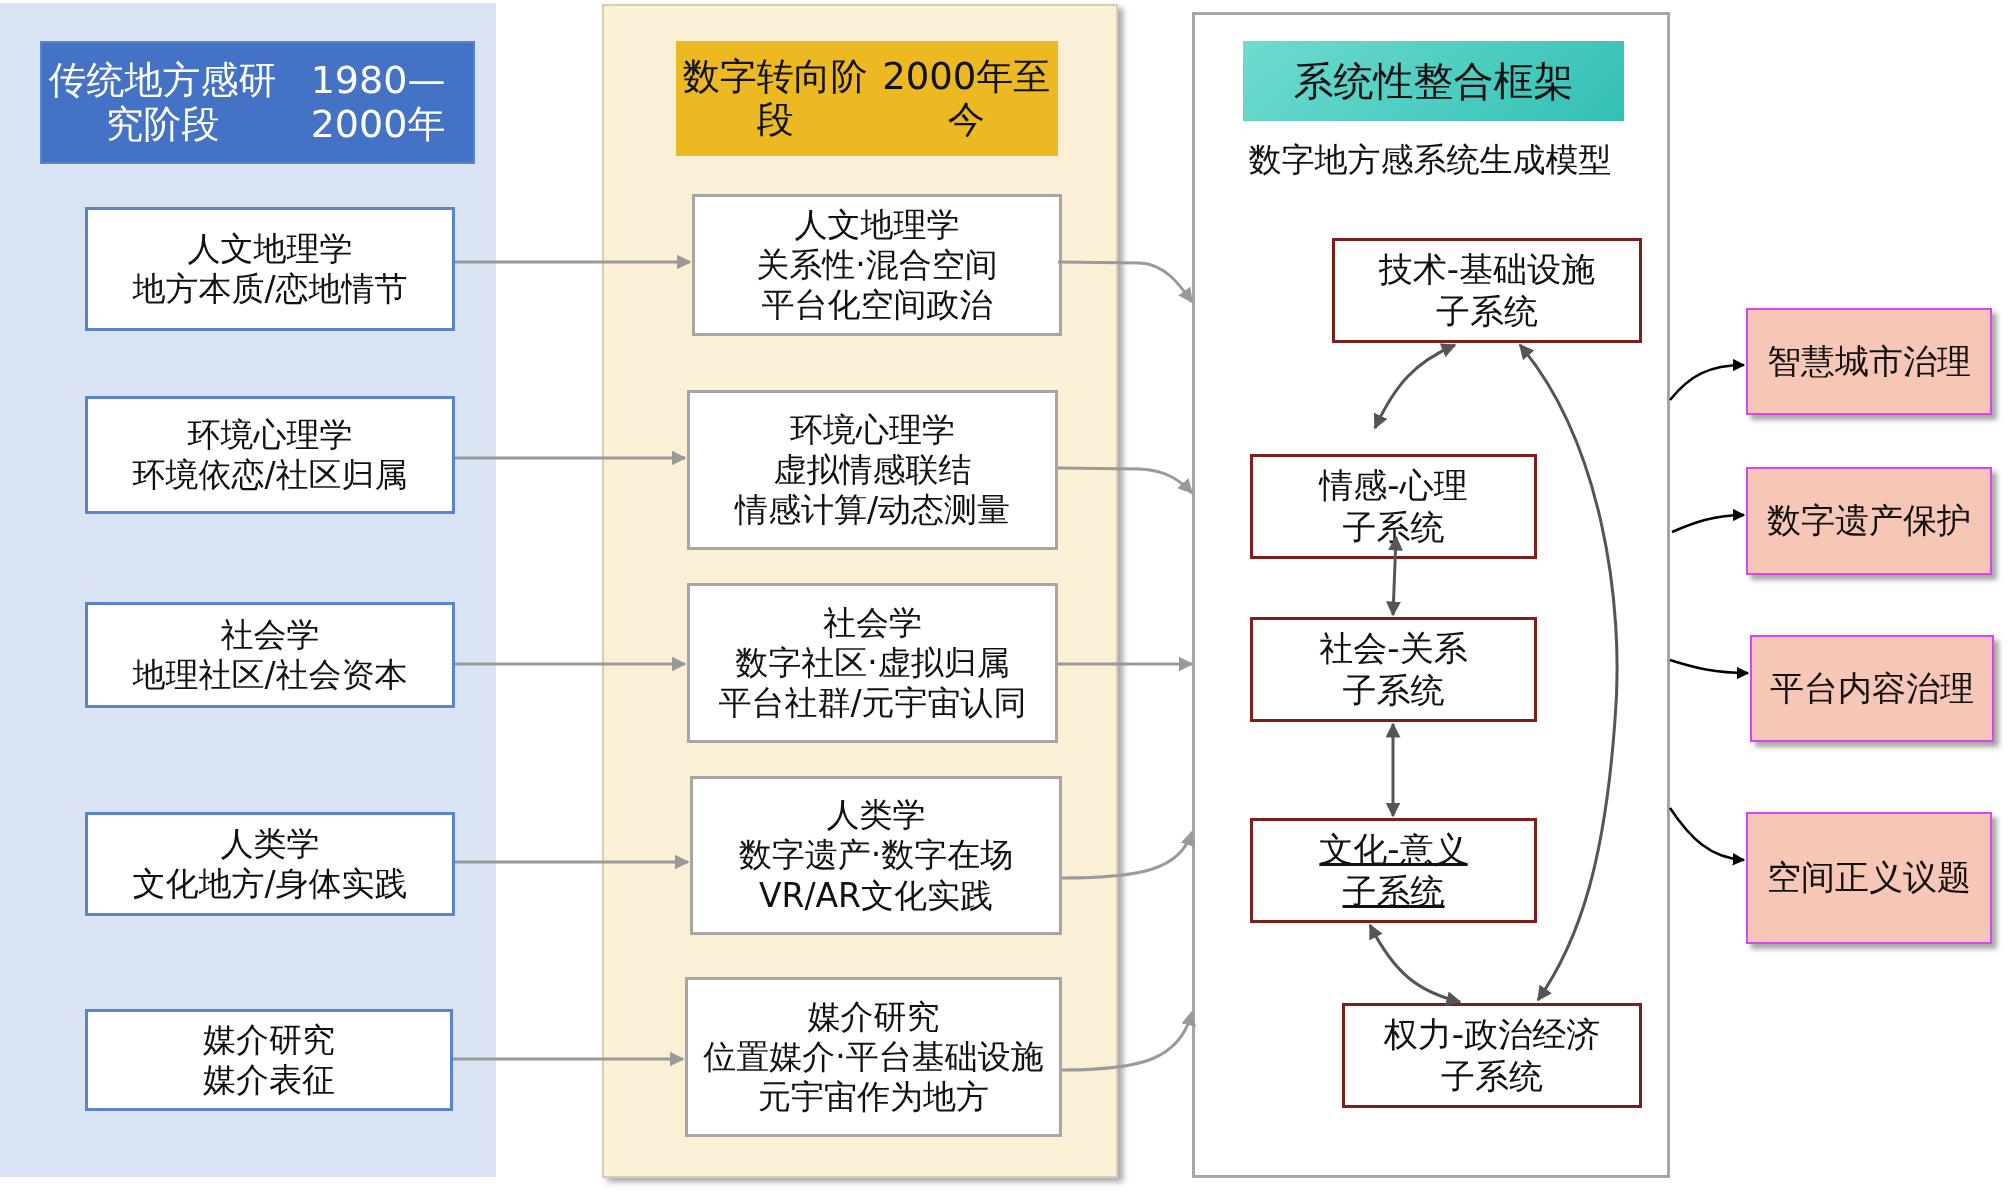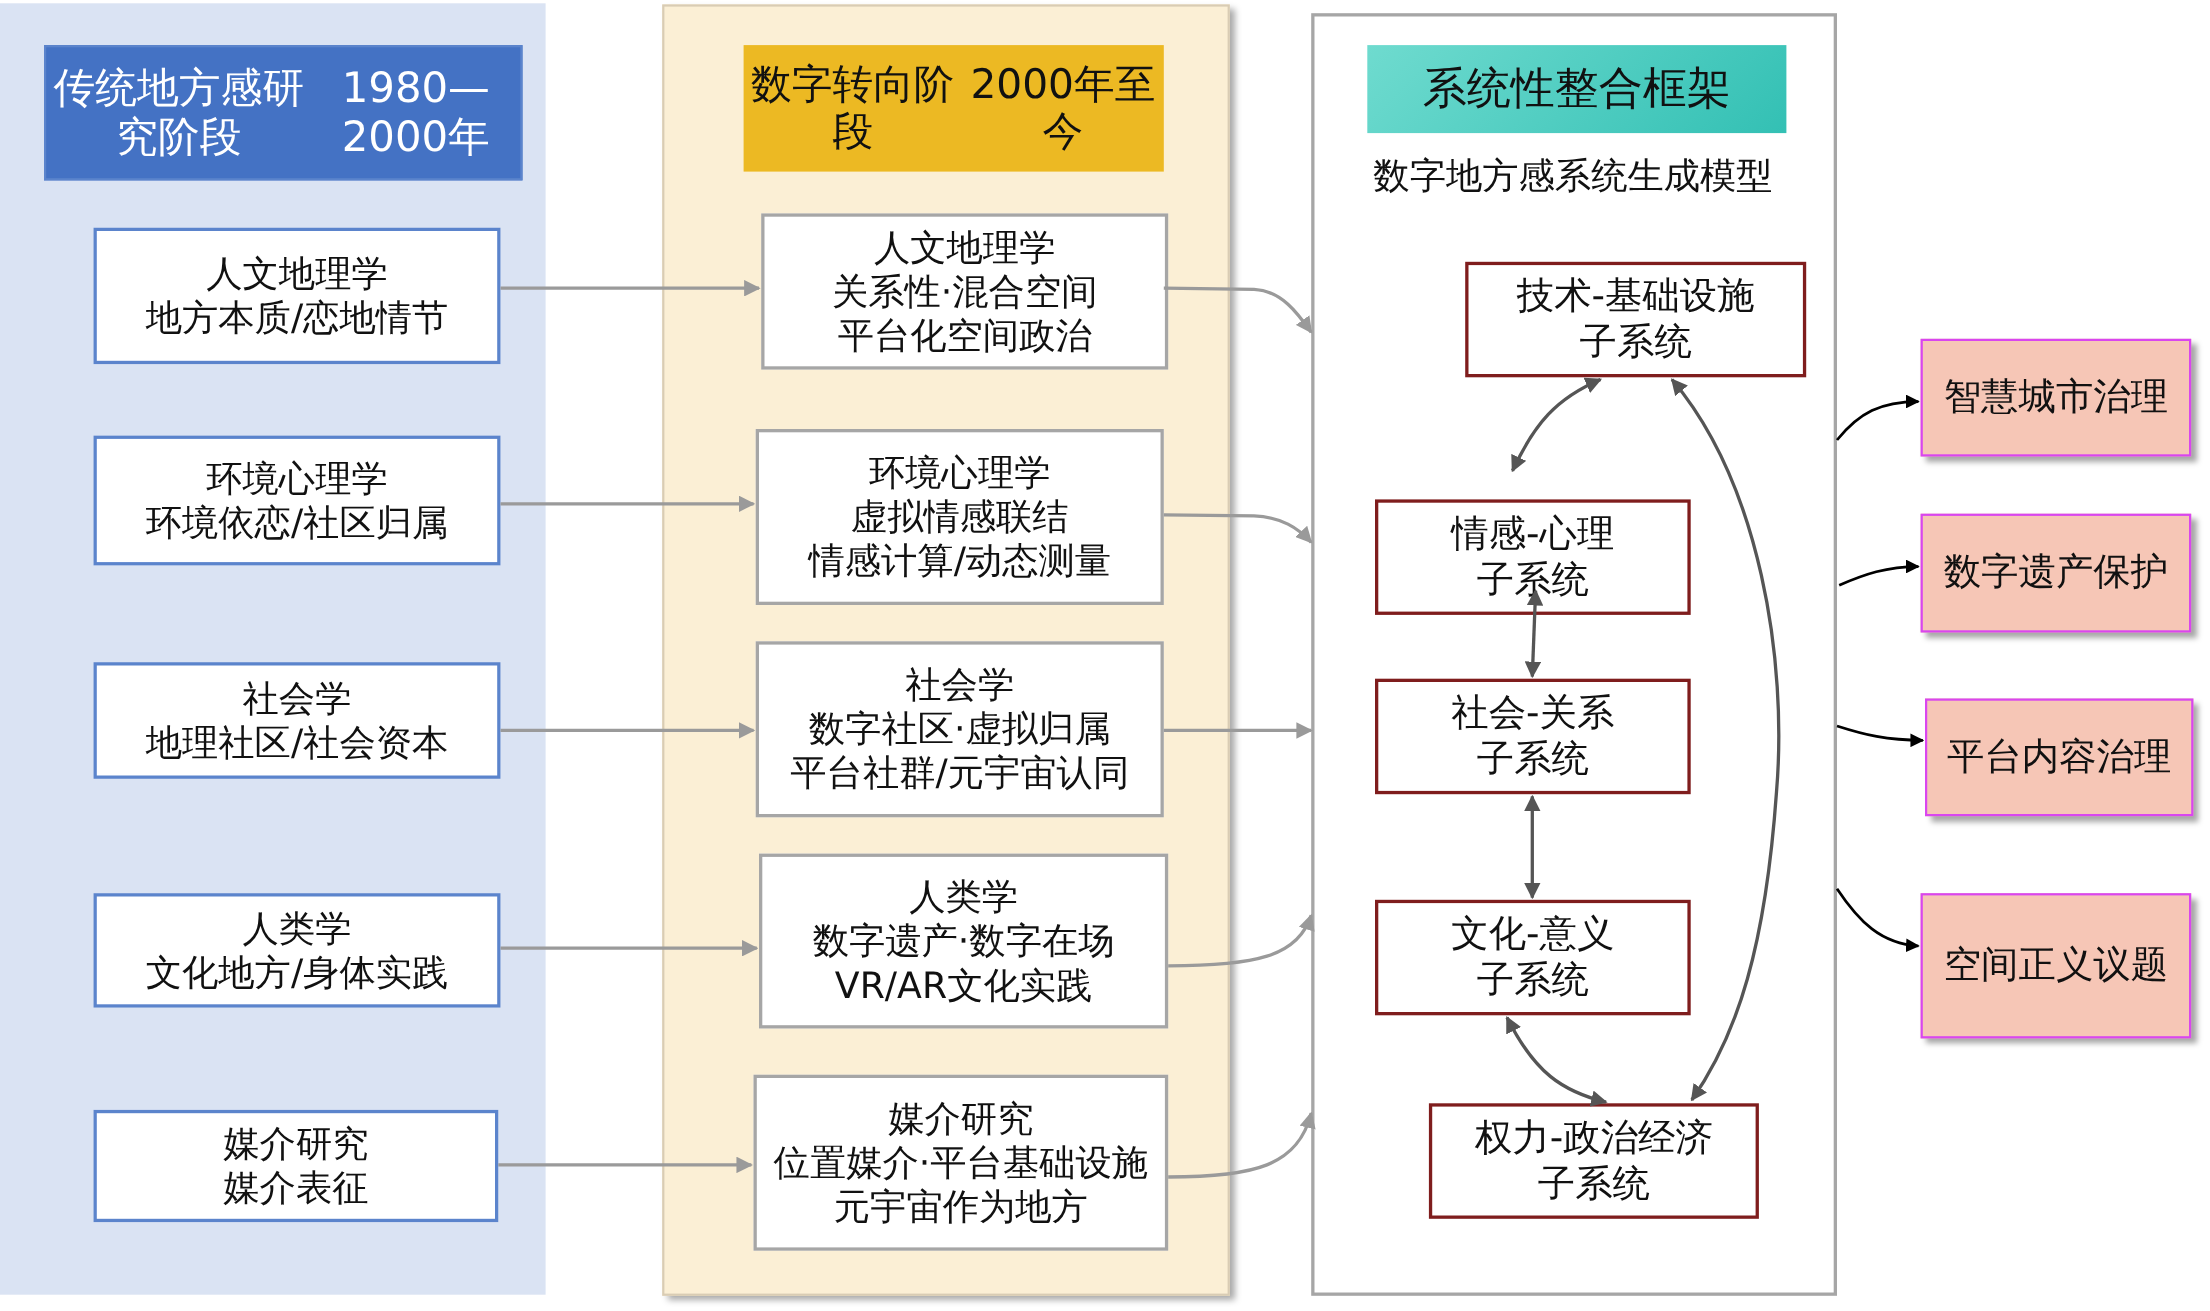--- a/index.html
+++ b/index.html
@@ -100,25 +100,25 @@
   <span>子系统</span>
 </div>
 <div class="abs box box-sys" style="left:1250px;top:454px;width:287px;height:105px;">
   <span>情感-心理</span>
   <span>子系统</span>
 </div>
 <div class="abs box box-sys" style="left:1250px;top:617px;width:287px;height:105px;">
   <span>社会-关系</span>
   <span>子系统</span>
 </div>
-<div class="abs box box-sys" style="left:1250px;top:818px;width:287px;height:105px;">
+<div class="abs box box-sys" style="left:1250px;top:818px;width:287px;height:105px;text-decoration:underline;">
   <span>文化-意义</span>
   <span>子系统</span>
 </div>
-<div class="abs box box-sys" style="left:1299px;top:1003px;width:300px;height:105px;">
+<div class="abs box box-sys" style="left:1342px;top:1003px;width:300px;height:105px;">
   <span>权力-政治经济</span>
   <span>子系统</span>
 </div>
 
 <div class="abs box box-out" style="left:1746px;top:308px;width:246px;height:107px;">
   <span>智慧城市治理</span>
 </div>
 <div class="abs box box-out" style="left:1746px;top:467px;width:246px;height:108px;">
   <span>数字遗产保护</span>
 </div>

